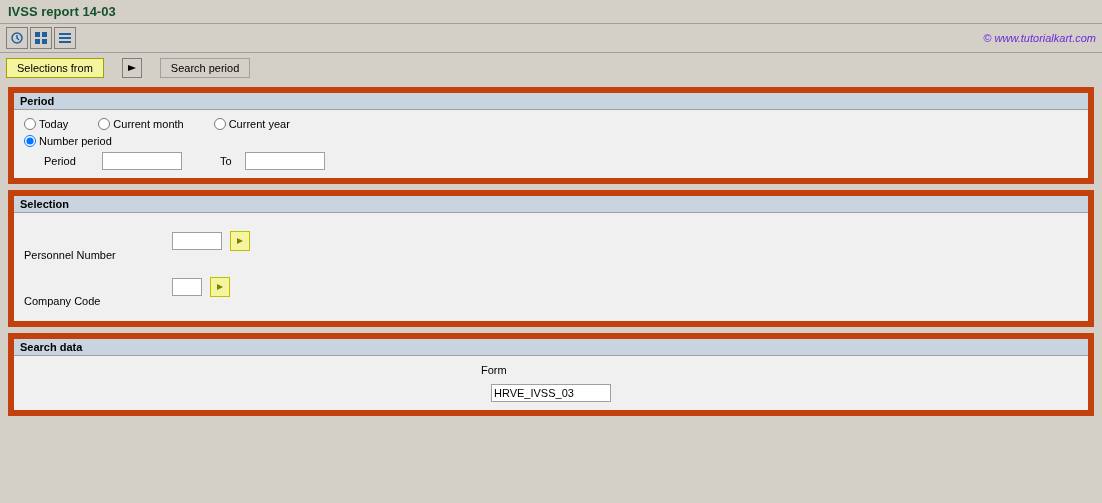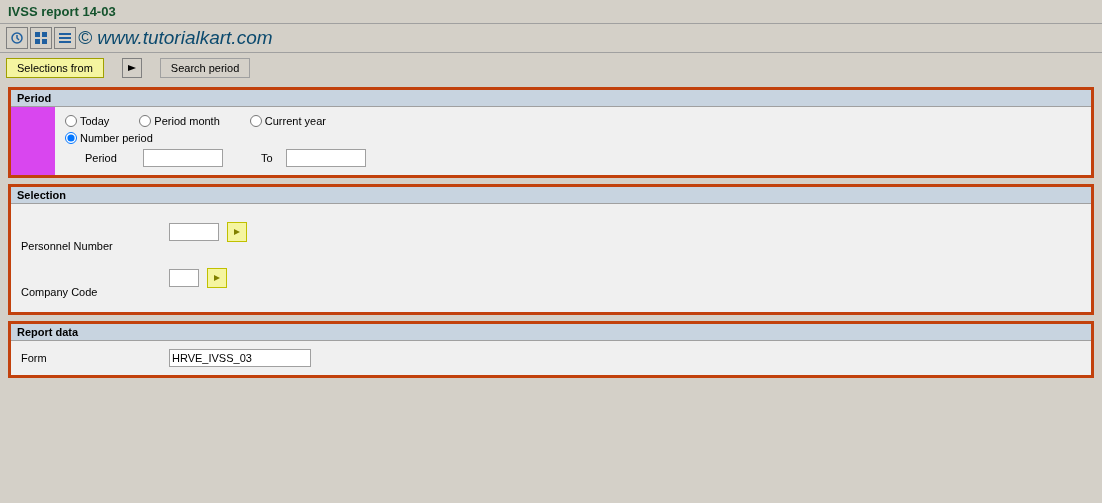--- a/index.html
+++ b/index.html
@@ -33,23 +33,23 @@
       background: #d4d0c8;
       border: 1px solid #808080;
       cursor: pointer;
       display: flex;
       align-items: center;
       justify-content: center;
       font-size: 10px;
     }
     .toolbar-center {
       flex: 1;
-      text-align: left;
-      color: #0c4a6e;
-      font-size: 19px;
+      text-align: right;
+      color: #6d28d9;
+      font-size: 11px;
       font-style: italic;
     }
     .top-buttons {
       display: flex;
       align-items: center;
       padding: 5px 6px;
       gap: 16px;
       background: #d4d0c8;
     }
     .sel-from-btn {
@@ -79,35 +79,34 @@
       cursor: pointer;
       color: #000;
     }
     .main-content {
       padding: 4px 8px;
       display: flex;
       flex-direction: column;
       gap: 6px;
     }
     .section {
-      border: 3px solid #c2410c;
-      background: #d946ef;
+      border: 6px solid #c2410c;
+      background: #4c1d95;
     }
     .section-header {
       background: #c8d4e0;
       padding: 2px 6px;
       font-size: 11px;
       font-weight: bold;
       color: #000;
       border-bottom: 1px solid #a0a0a0;
     }
     .section-body {
       padding: 8px 10px;
       background: #f0f0f0;
-      margin-left: 44px;
     }
     .radio-row {
       display: flex;
       align-items: center;
       gap: 30px;
       margin-bottom: 5px;
     }
     .radio-item {
       display: flex;
       align-items: center;
@@ -172,27 +171,28 @@
       font-size: 10px;
     }
     .report-body {
       padding: 8px 10px;
       background: #f0f0f0;
     }
     .report-row {
       display: flex;
       align-items: center;
       gap: 8px;
+      flex-direction: column;
     }
     .report-label {
       font-size: 11px;
       width: 140px;
     }
     .report-input {
-      width: 142px;
+      width: 120px;
       height: 18px;
       border: 1px solid #a0a0a0;
       background: #fff;
       font-size: 11px;
       padding: 1px 2px;
     }
     input[type="radio"] {
       width: 12px;
       height: 12px;
       cursor: pointer;
@@ -247,21 +247,21 @@
   <div class="section">
     <div class="section-header">Period</div>
     <div class="section-body">
       <div class="radio-row">
         <label class="radio-item">
           <input type="radio" name="period" value="today" style="">
           <span>Today</span>
         </label>
         <label class="radio-item">
           <input type="radio" name="period" value="current_month" style="">
-          <span>Period month</span>
+          <span>Current month</span>
         </label>
         <label class="radio-item">
           <input type="radio" name="period" value="current_year" style="">
           <span>Current year</span>
         </label>
       </div>
       <div class="radio-row">
         <label class="radio-item">
           <input type="radio" name="period" value="other" checked="" style="">
           <span>Number period</span>
@@ -294,21 +294,21 @@
         <button class="sel-arrow-btn">
           <svg width="10" height="10" viewBox="0 0 10 10">
             <polygon points="2,2 8,5 2,8" fill="#808000"></polygon>
           </svg>
         </button>
       </div>
     </div>
   </div>
 
   <div class="section">
-    <div class="section-header">Report data</div>
+    <div class="section-header">Search data</div>
     <div class="report-body">
       <div class="report-row">
         <span class="report-label">Form</span>
         <input class="report-input" type="text" value="HRVE_IVSS_03" style="">
       </div>
     </div>
   </div>
 
 </div>
 

